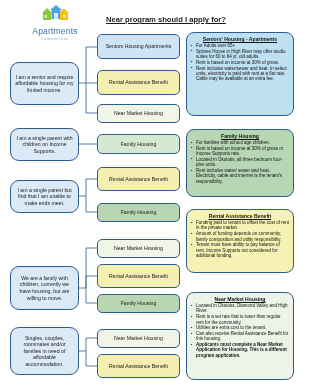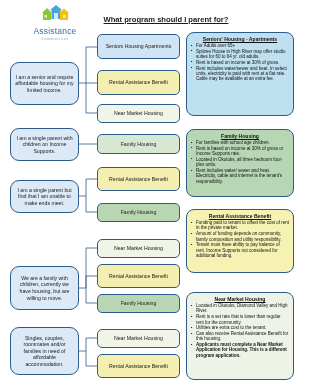--- a/index.html
+++ b/index.html
@@ -83,25 +83,25 @@
         <rect x="5" y="9" width="8" height="7" fill="#8cc63f"></rect>
         <polygon points="12,6 18,1 24,6" fill="#4ba3dc"></polygon>
         <rect x="13.5" y="6" width="9" height="9" fill="#4ba3dc"></rect>
         <polygon points="21,9 26,4.5 31,9" fill="#f2c20c"></polygon>
         <rect x="22" y="9" width="8" height="7" fill="#f2c20c"></rect>
         <rect x="16" y="9" width="4" height="6" fill="#ffffff" opacity=".75"></rect>
         <rect x="6.5" y="11" width="2.5" height="2.5" fill="#ffffff" opacity=".7"></rect>
         <rect x="25" y="11" width="2.5" height="2.5" fill="#ffffff" opacity=".7"></rect>
       </svg>
     </div>
-    <div class="logo-name">Assistance</div>
+    <div class="logo-name">Apartments</div>
     <div class="logo-sub">Communities</div>
   </div>
 
-  <div class="title">What program should I parent for?</div>
+  <div class="title">Near program should I apply for?</div>
 
   <svg class="conn" style="left:0;top:0;width:298px;height:386px;">
 
     <path d="M78 83 L86 83 L86 47 L97 47"></path>
     <path d="M86 83 L97 83"></path>
     <path d="M86 83 L86 113 L97 113"></path>
 
     <path d="M78 144 L86 144 L86 144 L97 144"></path>
 
     <path d="M78 196 L86 196 L86 179 L97 179"></path>

